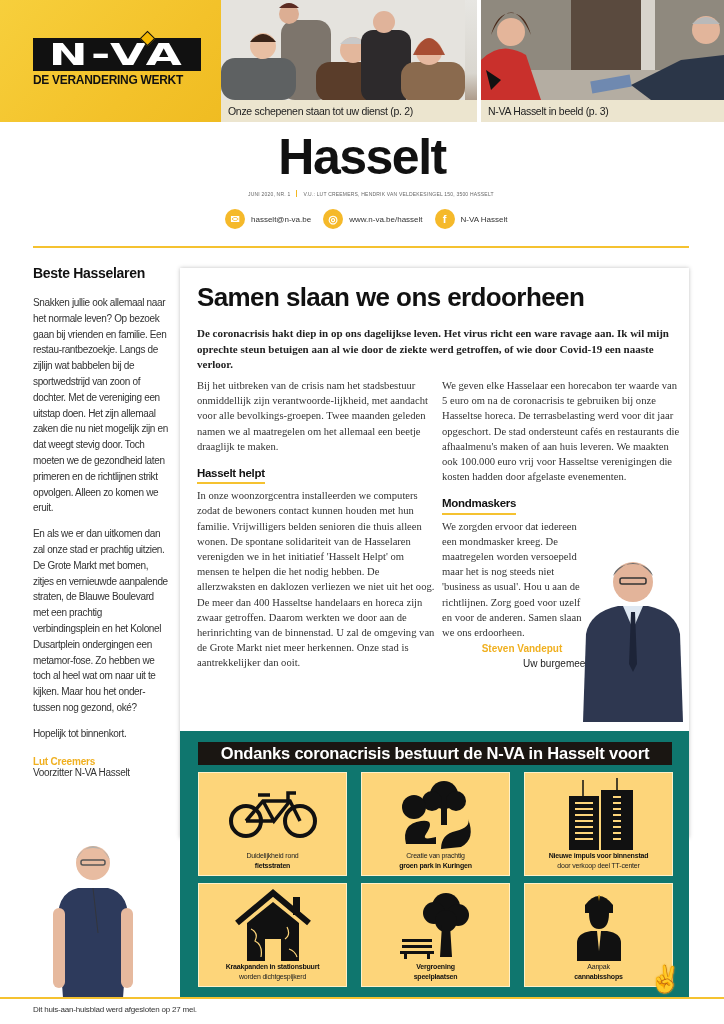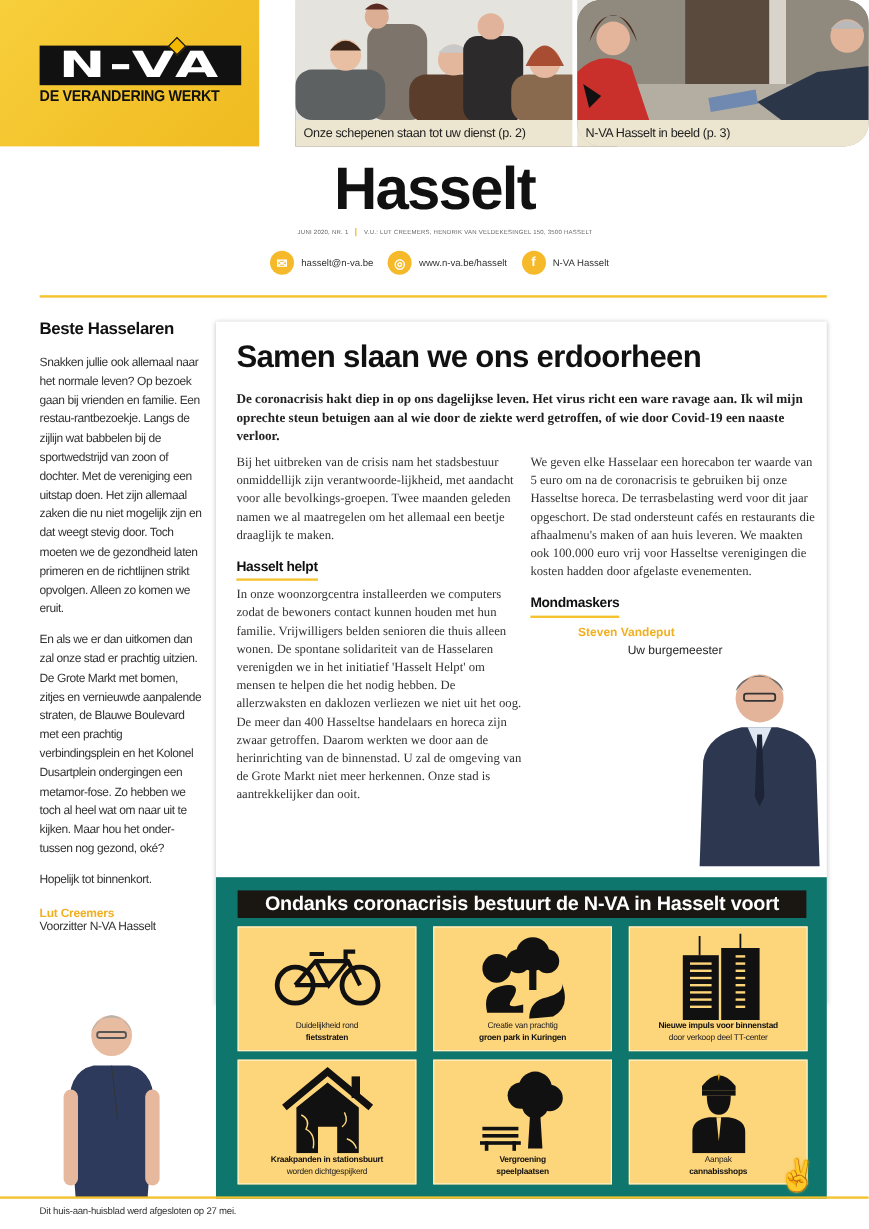--- a/index.html
+++ b/index.html
@@ -1,27 +1,27 @@
 <!DOCTYPE html>
 <html><head>
 <meta charset="utf-8">
 <style>
   * { box-sizing: border-box; margin: 0; padding: 0; }
   body { width: 724px; height: 1024px; background: #ffffff; position: relative; overflow: hidden; font-family: "Liberation Sans", sans-serif; color: #1a1a1a; }
 
   
-  .logo-block { position: absolute; left: 0; top: 0; width: 216px; height: 122px; background: linear-gradient(135deg, #f7cf3c 0%, #f3c22a 60%, #efbb20 100%); padding-left: 33px; }
+  .logo-block { position: absolute; left: 0; top: 0; width: 245px; height: 122px; background: linear-gradient(135deg, #f7cf3c 0%, #f3c22a 60%, #efbb20 100%); padding-left: 33px; }
   .logo-box { position: absolute; left: 33px; top: 38px; width: 168px; height: 33px; background: #111; display: flex; align-items: center; justify-content: center; }
   .logo-text { font-family: "DejaVu Sans", sans-serif; font-weight: 900; font-size: 30px; color: #fff; letter-spacing: 2px; transform: scaleX(1.55); line-height: 1; }
   .logo-diamond { position: absolute; left: 142px; top: 33px; width: 11px; height: 11px; background: #f5b800; transform: rotate(45deg); border: 1px solid #111; }
   .logo-slogan { position: absolute; left: 33px; top: 72px; width: 170px; font-size: 13px; font-weight: 700; color: #111; letter-spacing: -0.3px; transform: scaleX(0.92); transform-origin: left; white-space: nowrap; }
 
   .photo { position: absolute; top: 0; height: 122px; overflow: hidden; }
-  .photo-1 { left: 246px; width: 268px; background: linear-gradient(180deg, #e7e6e2 0%, #d9d6cf 60%, #8a6d55 100%); }
-  .photo-2 { left: 481px; width: 243px; background: linear-gradient(180deg, #6d6a63 0%, #9b968b 40%, #bdb5a6 100%); border-radius: 20px; }
+  .photo-1 { left: 221px; width: 268px; background: linear-gradient(180deg, #e7e6e2 0%, #d9d6cf 60%, #8a6d55 100%); }
+  .photo-2 { left: 481px; width: 243px; background: linear-gradient(180deg, #6d6a63 0%, #9b968b 40%, #bdb5a6 100%); }
   .photo-sep { position: absolute; left: 477px; top: 0; width: 4px; height: 122px; background: #ffffff; }
   .caption { position: absolute; left: 0; bottom: 0; width: 100%; height: 22px; background: #ece5cf; font-size: 10.5px; color: #222; padding: 5px 0 0 7px; white-space: nowrap; letter-spacing: -0.3px; }
 
   
   .masthead-title { position: absolute; left: 0; width: 724px; top: 128px; text-align: center; font-weight: 700; font-size: 50px; letter-spacing: -1.5px; color: #111; }
   .masthead-meta { position: absolute; left: 248px; top: 190px; font-size: 5px; color: #666; letter-spacing: 0.2px; white-space: nowrap; display: flex; gap: 6px; align-items: center; }
   .meta-sep { width: 1px; height: 7px; background: #f2b822; }
   .contact-row { position: absolute; top: 209px; left: 225px; display: flex; align-items: center; gap: 8px; font-size: 8px; color: #333; }
   .contact-item { display: flex; align-items: center; gap: 6px; margin-right: 4px; }
   .contact-icon { width: 20px; height: 20px; border-radius: 50%; background: #f5b92a; color: #fff; font-size: 11px; display: flex; align-items: center; justify-content: center; font-weight: 700; }
@@ -157,20 +157,21 @@
 
   <div class="col col-a">
     <p>Bij het uitbreken van de crisis nam het stadsbestuur onmiddellijk zijn verantwoorde-lijkheid, met aandacht voor alle bevolkings-groepen. Twee maanden geleden namen we al maatregelen om het allemaal een beetje draaglijk te maken.</p>
     <div class="sub-head">Hasselt helpt</div>
     <p>In onze woonzorgcentra installeerden we computers zodat de bewoners contact kunnen houden met hun familie. Vrijwilligers belden senioren die thuis alleen wonen. De spontane solidariteit van de Hasselaren verenigden we in het initiatief 'Hasselt Helpt' om mensen te helpen die het nodig hebben. De allerzwaksten en daklozen verliezen we niet uit het oog. De meer dan 400 Hasseltse handelaars en horeca zijn zwaar getroffen. Daarom werkten we door aan de herinrichting van de binnenstad. U zal de omgeving van de Grote Markt niet meer herkennen. Onze stad is aantrekkelijker dan ooit.</p>
   </div>
 
   <div class="col col-b">
     <p>We geven elke Hasselaar een horecabon ter waarde van 5 euro om na de coronacrisis te gebruiken bij onze Hasseltse horeca. De terrasbelasting werd voor dit jaar opgeschort. De stad ondersteunt cafés en restaurants die afhaalmenu's maken of aan huis leveren. We maakten ook 100.000 euro vrij voor Hasseltse verenigingen die kosten hadden door afgelaste evenementen.</p>
     <div class="sub-head">Mondmaskers</div>
+    <p class="mond">We zorgden ervoor dat iedereen een mondmasker kreeg. De maatregelen worden versoepeld maar het is nog steeds niet 'business as usual'. Hou u aan de richtlijnen. Zorg goed voor uzelf en voor de anderen. Samen slaan we ons erdoorheen.</p>
     <div class="sign-name">Steven Vandeput</div>
     <div class="sign-role">Uw burgemeester</div>
   </div>
 
   <svg class="mayor-photo" viewBox="0 0 110 168">
     <path d="M5 168 L8 80 Q12 58 40 52 L70 52 Q98 58 102 80 L105 168 Z" fill="#2e3750"></path>
     <path d="M45 52 L55 75 L65 52 Z" fill="#dfe8f2"></path>
     <path d="M53 58 L57 58 L59 110 L55 118 L51 110 Z" fill="#1d2438"></path>
     <circle cx="55" cy="28" r="20" fill="#e3b49a"></circle>
     <path d="M35 22 q20 -26 40 0 q-4 -12 -20 -12 q-16 0 -20 12z" fill="#6c6c6c"></path>

